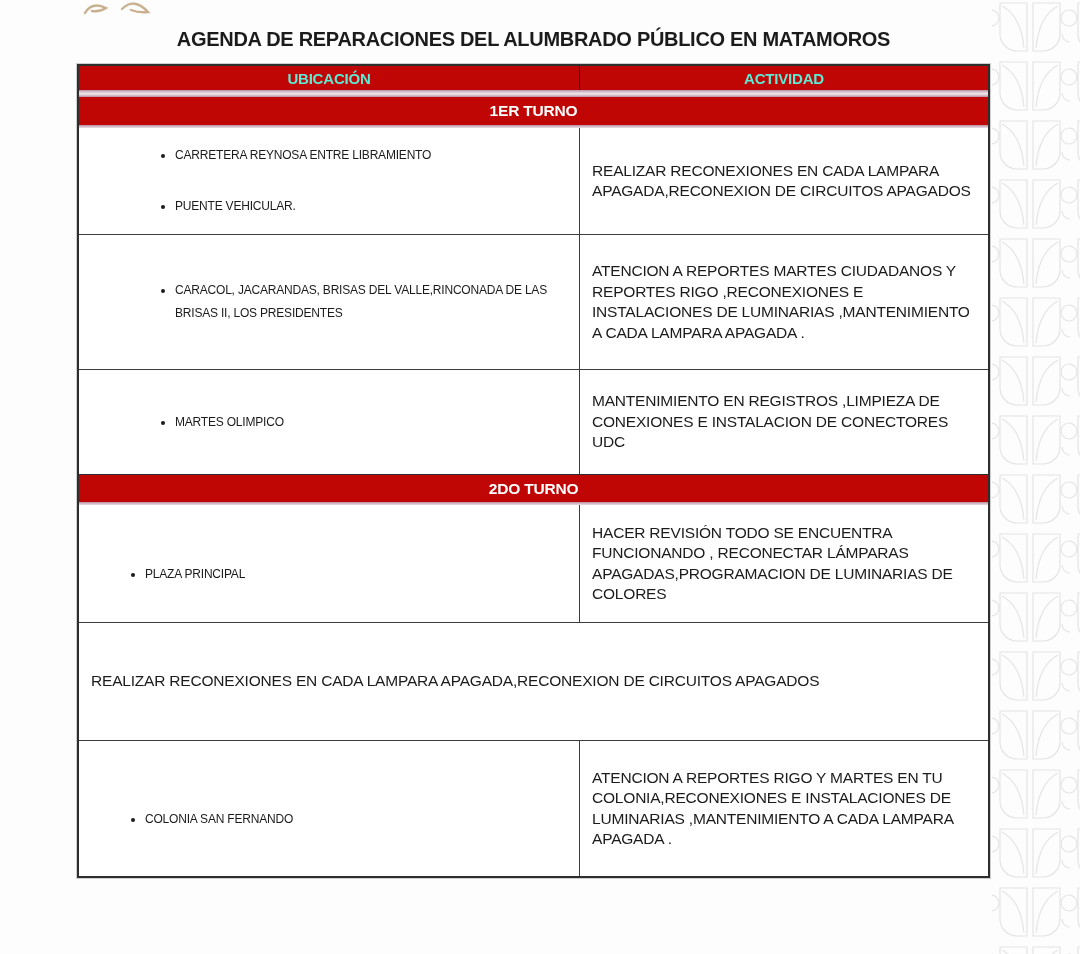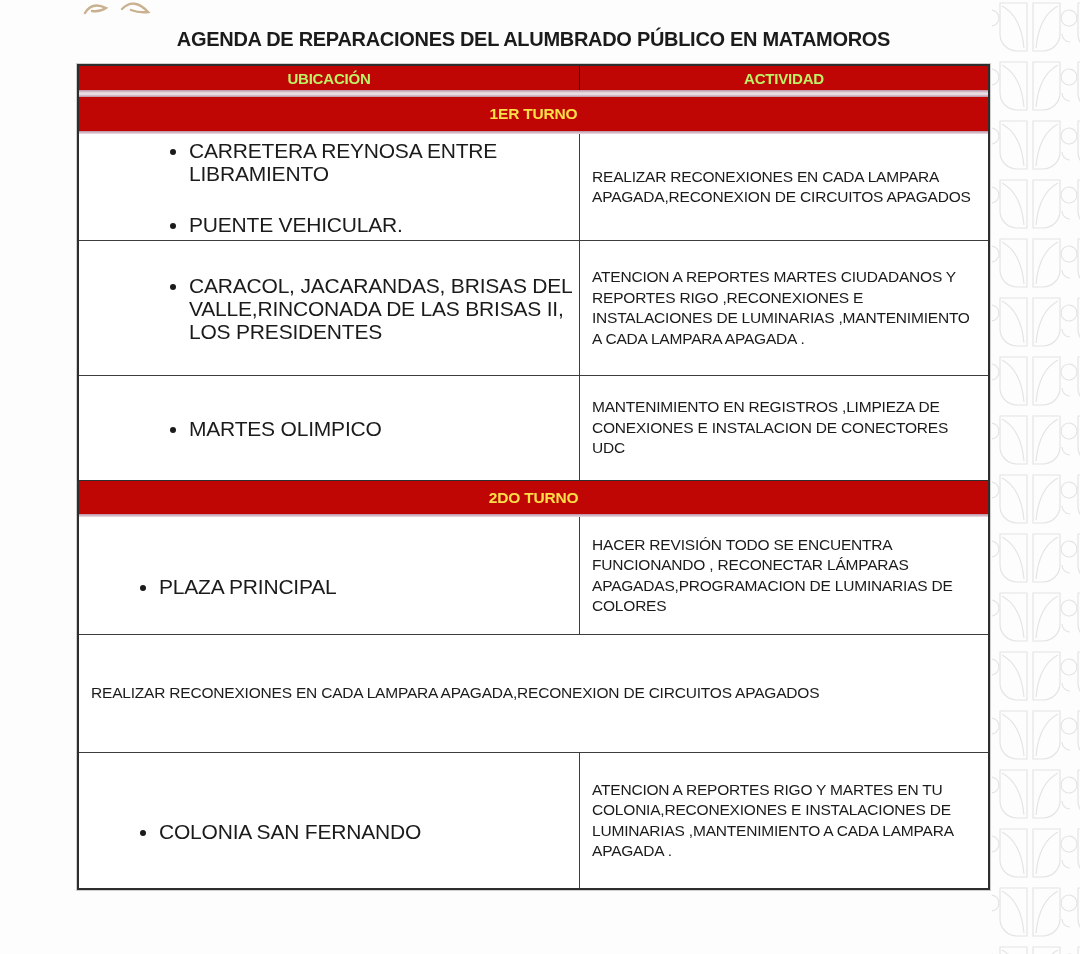--- a/index.html
+++ b/index.html
@@ -38,56 +38,56 @@
   .agenda-table{
     position:absolute;top:64px;left:77px;width:913px;
     border:2px solid var(--border_dark);
     background:#ffffff;z-index:2;
     box-shadow:0 0 0 1px #cfcfcf;
   }
 
   .thead{display:flex;height:24px;background:var(--band_red);}
   .th{
     display:flex;align-items:center;justify-content:center;
-    color:#bef264;font-weight:bold;font-size:15px;letter-spacing:-0.2px;
+    color:#5eead4;font-weight:bold;font-size:15px;letter-spacing:-0.2px;
   }
   .th-loc{width:501px;border-right:1.5px solid #150000;}
   .th-act{flex:1;}
 
   .sep-mauve{
     height:7px;
     background:linear-gradient(to bottom,
       var(--separator_mauve) 0%, var(--separator_light) 45%,
       var(--separator_light) 60%, var(--separator_mauve) 100%);
   }
   .sep-thin{
     height:3px;
     background:linear-gradient(to bottom, var(--separator_mauve), var(--separator_light));
   }
 
   .band{
-    height:34px;background:var(--band_red);
+    height:28px;background:var(--band_red);
     display:flex;align-items:center;justify-content:center;
-    color:#fde047;font-weight:bold;font-size:15.5px;letter-spacing:-0.2px;
+    color:#ffffff;font-weight:bold;font-size:15.5px;letter-spacing:-0.2px;
   }
   .band-mid{border-top:1.5px solid var(--border_dark);text-align:center;}
 
   .row{display:flex;border-top:1px solid var(--border_inner);}
   .row.first{border-top:none;}
   .r1{height:106px;}
   .r2{height:135px;}
   .r3{height:105px;}
   .r4{height:117px;}
   .r5{height:118px;}
   .r6{height:136px;}
 
   .cell-loc{
     width:501px;border-right:1.5px solid var(--border_inner);
     display:flex;align-items:center;
-    font-size:21px;line-height:23px;letter-spacing:-0.2px;padding-left:14px;
+    font-size:12px;line-height:23px;letter-spacing:-0.2px;
   }
   .cell-loc ul{
     list-style:disc outside;width:100%;
     display:flex;flex-direction:column;justify-content:center;
   }
   .ind-a ul{padding-left:96px;padding-right:6px;}   
   .ind-b ul{padding-left:66px;padding-right:10px;margin-top:22px;}  
   .gap-lg ul{row-gap:28px;}
   .gap-md ul{row-gap:17px;}
 

